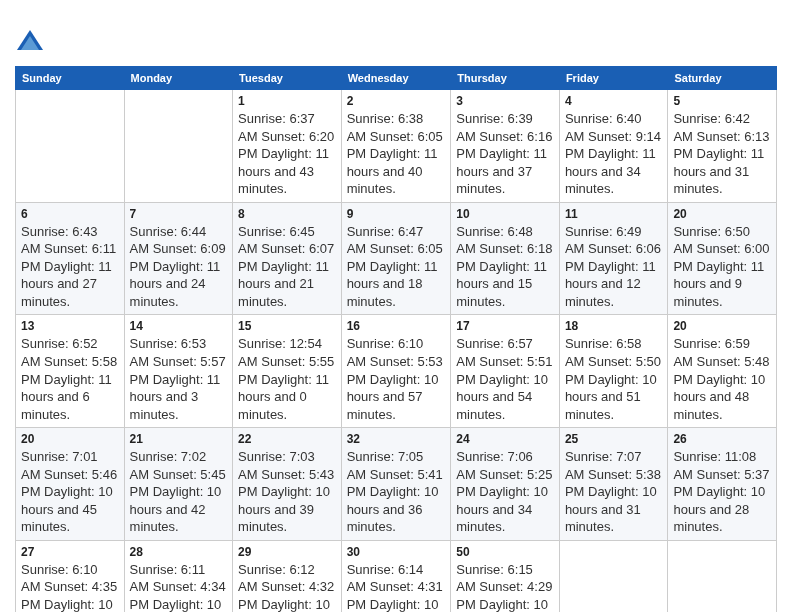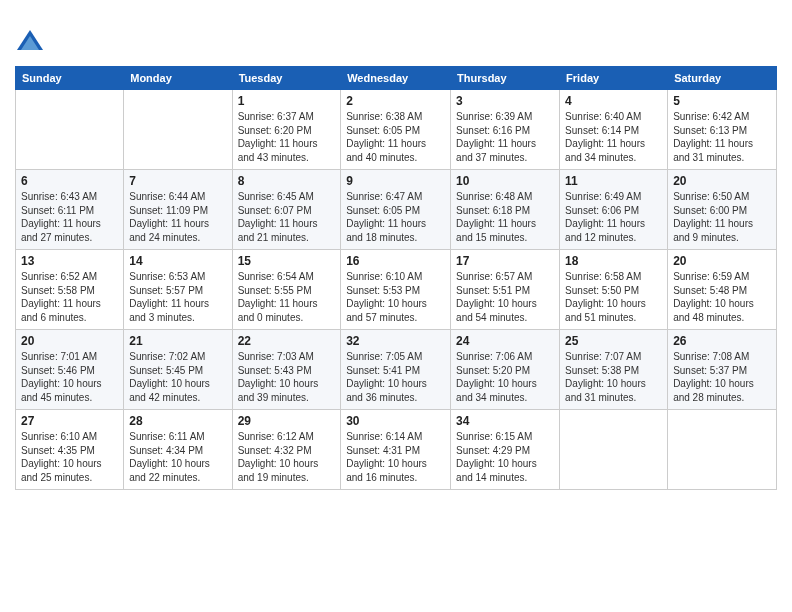--- a/index.html
+++ b/index.html
@@ -84,21 +84,21 @@
       background: #f5f7fa;
     }
     .day-number {
       font-size: 12px;
       font-weight: bold;
       color: #222;
       margin-bottom: 2px;
     }
     .day-info {
       color: #333;
-      font-size: 10px;
+      font-size: 13px;
       line-height: 1.35;
     }
     .empty-cell {
       background: #fff !important;
     }
   </style>
 </head>
 <body>
 
 <div class="page">
@@ -149,41 +149,41 @@
           </td>
           <td>
             <div class="day-number">3</div>
             <div class="day-info">Sunrise: 6:39 AM
 Sunset: 6:16 PM
 Daylight: 11 hours and 37 minutes.</div>
           </td>
           <td>
             <div class="day-number">4</div>
             <div class="day-info">Sunrise: 6:40 AM
-Sunset: 6:14 PM
+Sunset: 9:14 PM
 Daylight: 11 hours and 34 minutes.</div>
           </td>
           <td>
             <div class="day-number">5</div>
             <div class="day-info">Sunrise: 6:42 AM
 Sunset: 6:13 PM
 Daylight: 11 hours and 31 minutes.</div>
           </td>
         </tr>
         <tr>
           <td>
             <div class="day-number">6</div>
             <div class="day-info">Sunrise: 6:43 AM
 Sunset: 6:11 PM
 Daylight: 11 hours and 27 minutes.</div>
           </td>
           <td>
             <div class="day-number">7</div>
             <div class="day-info">Sunrise: 6:44 AM
-Sunset: 11:09 PM
+Sunset: 6:09 PM
 Daylight: 11 hours and 24 minutes.</div>
           </td>
           <td>
             <div class="day-number">8</div>
             <div class="day-info">Sunrise: 6:45 AM
 Sunset: 6:07 PM
 Daylight: 11 hours and 21 minutes.</div>
           </td>
           <td>
             <div class="day-number">9</div>
@@ -218,21 +218,21 @@
 Daylight: 11 hours and 6 minutes.</div>
           </td>
           <td>
             <div class="day-number">14</div>
             <div class="day-info">Sunrise: 6:53 AM
 Sunset: 5:57 PM
 Daylight: 11 hours and 3 minutes.</div>
           </td>
           <td>
             <div class="day-number">15</div>
-            <div class="day-info">Sunrise: 6:54 AM
+            <div class="day-info">Sunrise: 12:54 AM
 Sunset: 5:55 PM
 Daylight: 11 hours and 0 minutes.</div>
           </td>
           <td>
             <div class="day-number">16</div>
             <div class="day-info">Sunrise: 6:10 AM
 Sunset: 5:53 PM
 Daylight: 10 hours and 57 minutes.</div>
           </td>
           <td>
@@ -275,32 +275,32 @@
           </td>
           <td>
             <div class="day-number">32</div>
             <div class="day-info">Sunrise: 7:05 AM
 Sunset: 5:41 PM
 Daylight: 10 hours and 36 minutes.</div>
           </td>
           <td>
             <div class="day-number">24</div>
             <div class="day-info">Sunrise: 7:06 AM
-Sunset: 5:20 PM
+Sunset: 5:25 PM
 Daylight: 10 hours and 34 minutes.</div>
           </td>
           <td>
             <div class="day-number">25</div>
             <div class="day-info">Sunrise: 7:07 AM
 Sunset: 5:38 PM
 Daylight: 10 hours and 31 minutes.</div>
           </td>
           <td>
             <div class="day-number">26</div>
-            <div class="day-info">Sunrise: 7:08 AM
+            <div class="day-info">Sunrise: 11:08 AM
 Sunset: 5:37 PM
 Daylight: 10 hours and 28 minutes.</div>
           </td>
         </tr>
         <tr>
           <td>
             <div class="day-number">27</div>
             <div class="day-info">Sunrise: 6:10 AM
 Sunset: 4:35 PM
 Daylight: 10 hours and 25 minutes.</div>
@@ -317,21 +317,21 @@
 Sunset: 4:32 PM
 Daylight: 10 hours and 19 minutes.</div>
           </td>
           <td>
             <div class="day-number">30</div>
             <div class="day-info">Sunrise: 6:14 AM
 Sunset: 4:31 PM
 Daylight: 10 hours and 16 minutes.</div>
           </td>
           <td>
-            <div class="day-number">34</div>
+            <div class="day-number">50</div>
             <div class="day-info">Sunrise: 6:15 AM
 Sunset: 4:29 PM
 Daylight: 10 hours and 14 minutes.</div>
           </td>
           <td class="empty-cell"></td>
           <td class="empty-cell"></td>
         </tr>
       </tbody>
   </table>
 </div>

